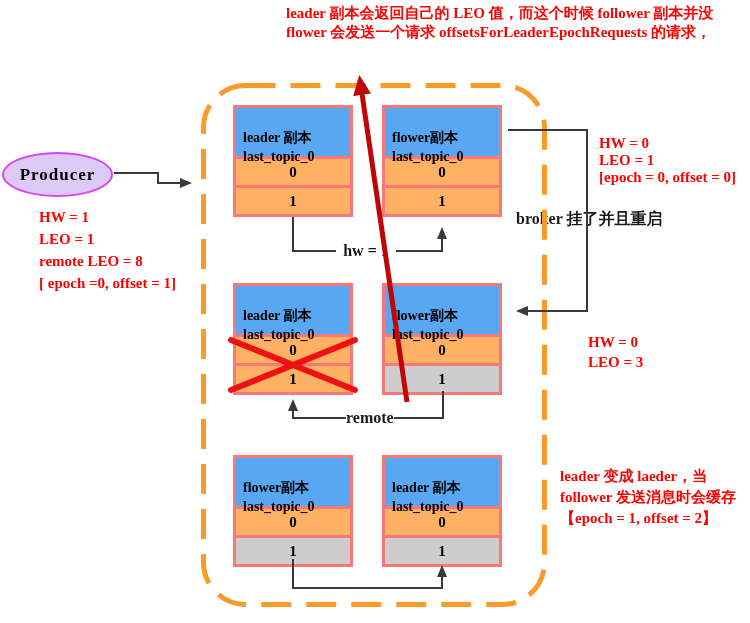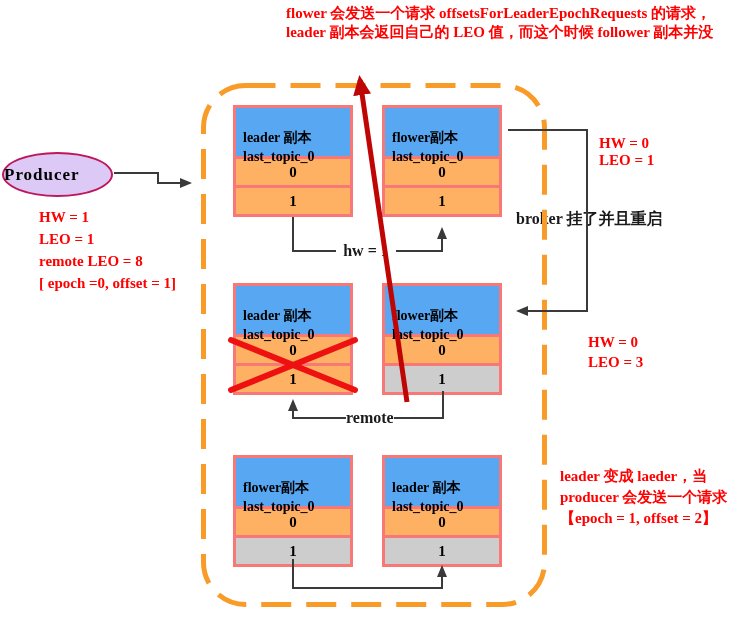--- a/index.html
+++ b/index.html
@@ -12,22 +12,22 @@
   .red-block div{display:block;}
   .top-note{left:286px;top:4px;line-height:19px;z-index:2;}
   .left-state{left:39px;top:206px;line-height:22px;}
   .right-top-state{left:599px;top:135px;line-height:17px;}
   .right-mid-state{left:588px;top:332px;line-height:20px;}
   .bottom-right-note{left:560px;top:466px;line-height:21px;}
   .black-note{left:516px;top:209px;font-size:16px;color:#1A1A1A;white-space:nowrap;}
 
   .producer{
     left:2px;top:152px;width:111px;height:45px;
-    background:#DCC9F5;border:2px solid #be185d;border-radius:50%;
-    display:flex;align-items:center;
+    background:#DCC9F5;border:2px solid #d946ef;border-radius:50%;
+    display:flex;align-items:center;justify-content:center;
     font-size:17px;letter-spacing:1px;box-sizing:border-box;z-index:2;
   }
 
   .tbl{
     width:120px;border:3px solid #F87777;box-sizing:border-box;background:#F87777;z-index:2;
   }
   .tbl-head{
     height:48px;background:#57A7F3;font-size:14px;line-height:19px;
     padding:20px 0 0 7px;box-sizing:border-box;white-space:nowrap;
   }
@@ -41,22 +41,22 @@
     font-size:16px;color:#1A1A1A;text-align:center;z-index:2;white-space:nowrap;
   }
   .overlay-svg{position:absolute;left:0;top:0;z-index:3;pointer-events:none;}
 </style>
 </head>
 <body>
 
 <div class="stage">
 
   <div class="abs red-block top-note">
+    <div>leader 副本会返回自己的 LEO 值，而这个时候 follower 副本并没</div>
     <div>flower 会发送一个请求 offsetsForLeaderEpochRequests 的请求，</div>
-    <div>leader 副本会返回自己的 LEO 值，而这个时候 follower 副本并没</div>
   </div>
 
   <div class="abs producer">
     <span>Producer</span>
   </div>
 
   <div class="abs red-block left-state">
     <div>HW = 1</div>
     <div>LEO = 1</div>
     <div>remote LEO = 8</div>
@@ -116,32 +116,33 @@
     <div class="tbl-cell cell-orange">0</div>
     <div class="tbl-cell cell-gray">1</div>
   </div>
 
   <div class="abs conn-label" style="left:336px;top:242px;width:60px;">hw = 1</div>
   <div class="abs conn-label" style="left:346px;top:409px;width:46px;">remote</div>
 
   <div class="abs red-block right-top-state">
     <div>HW = 0</div>
     <div>LEO = 1</div>
+    <div>[epoch = 0, offset = 0]</div>
   </div>
 
   <div class="abs black-note">broker 挂了并且重启</div>
 
   <div class="abs red-block right-mid-state">
     <div>HW = 0</div>
     <div>LEO = 3</div>
   </div>
 
   <div class="abs red-block bottom-right-note">
     <div>leader 变成 laeder，当</div>
-    <div>producer 会发送一个请求</div>
+    <div>follower 发送消息时会缓存</div>
     <div>【epoch = 1, offset = 2】</div>
   </div>
 
   <svg class="overlay-svg" width="750" height="623" viewBox="0 0 750 623">
     <defs>
       <marker id="arrB" orient="auto" markerUnits="userSpaceOnUse" markerWidth="12" markerHeight="10" refX="10" refY="5">
         <path d="M0,0 L12,5 L0,10 z" fill="#3A3A3A"></path>
       </marker>
       <marker id="arrR" orient="auto" markerUnits="userSpaceOnUse" markerWidth="20" markerHeight="18" refX="15" refY="9">
         <path d="M0,0 L20,9 L0,18 z" fill="#C00505"></path>

